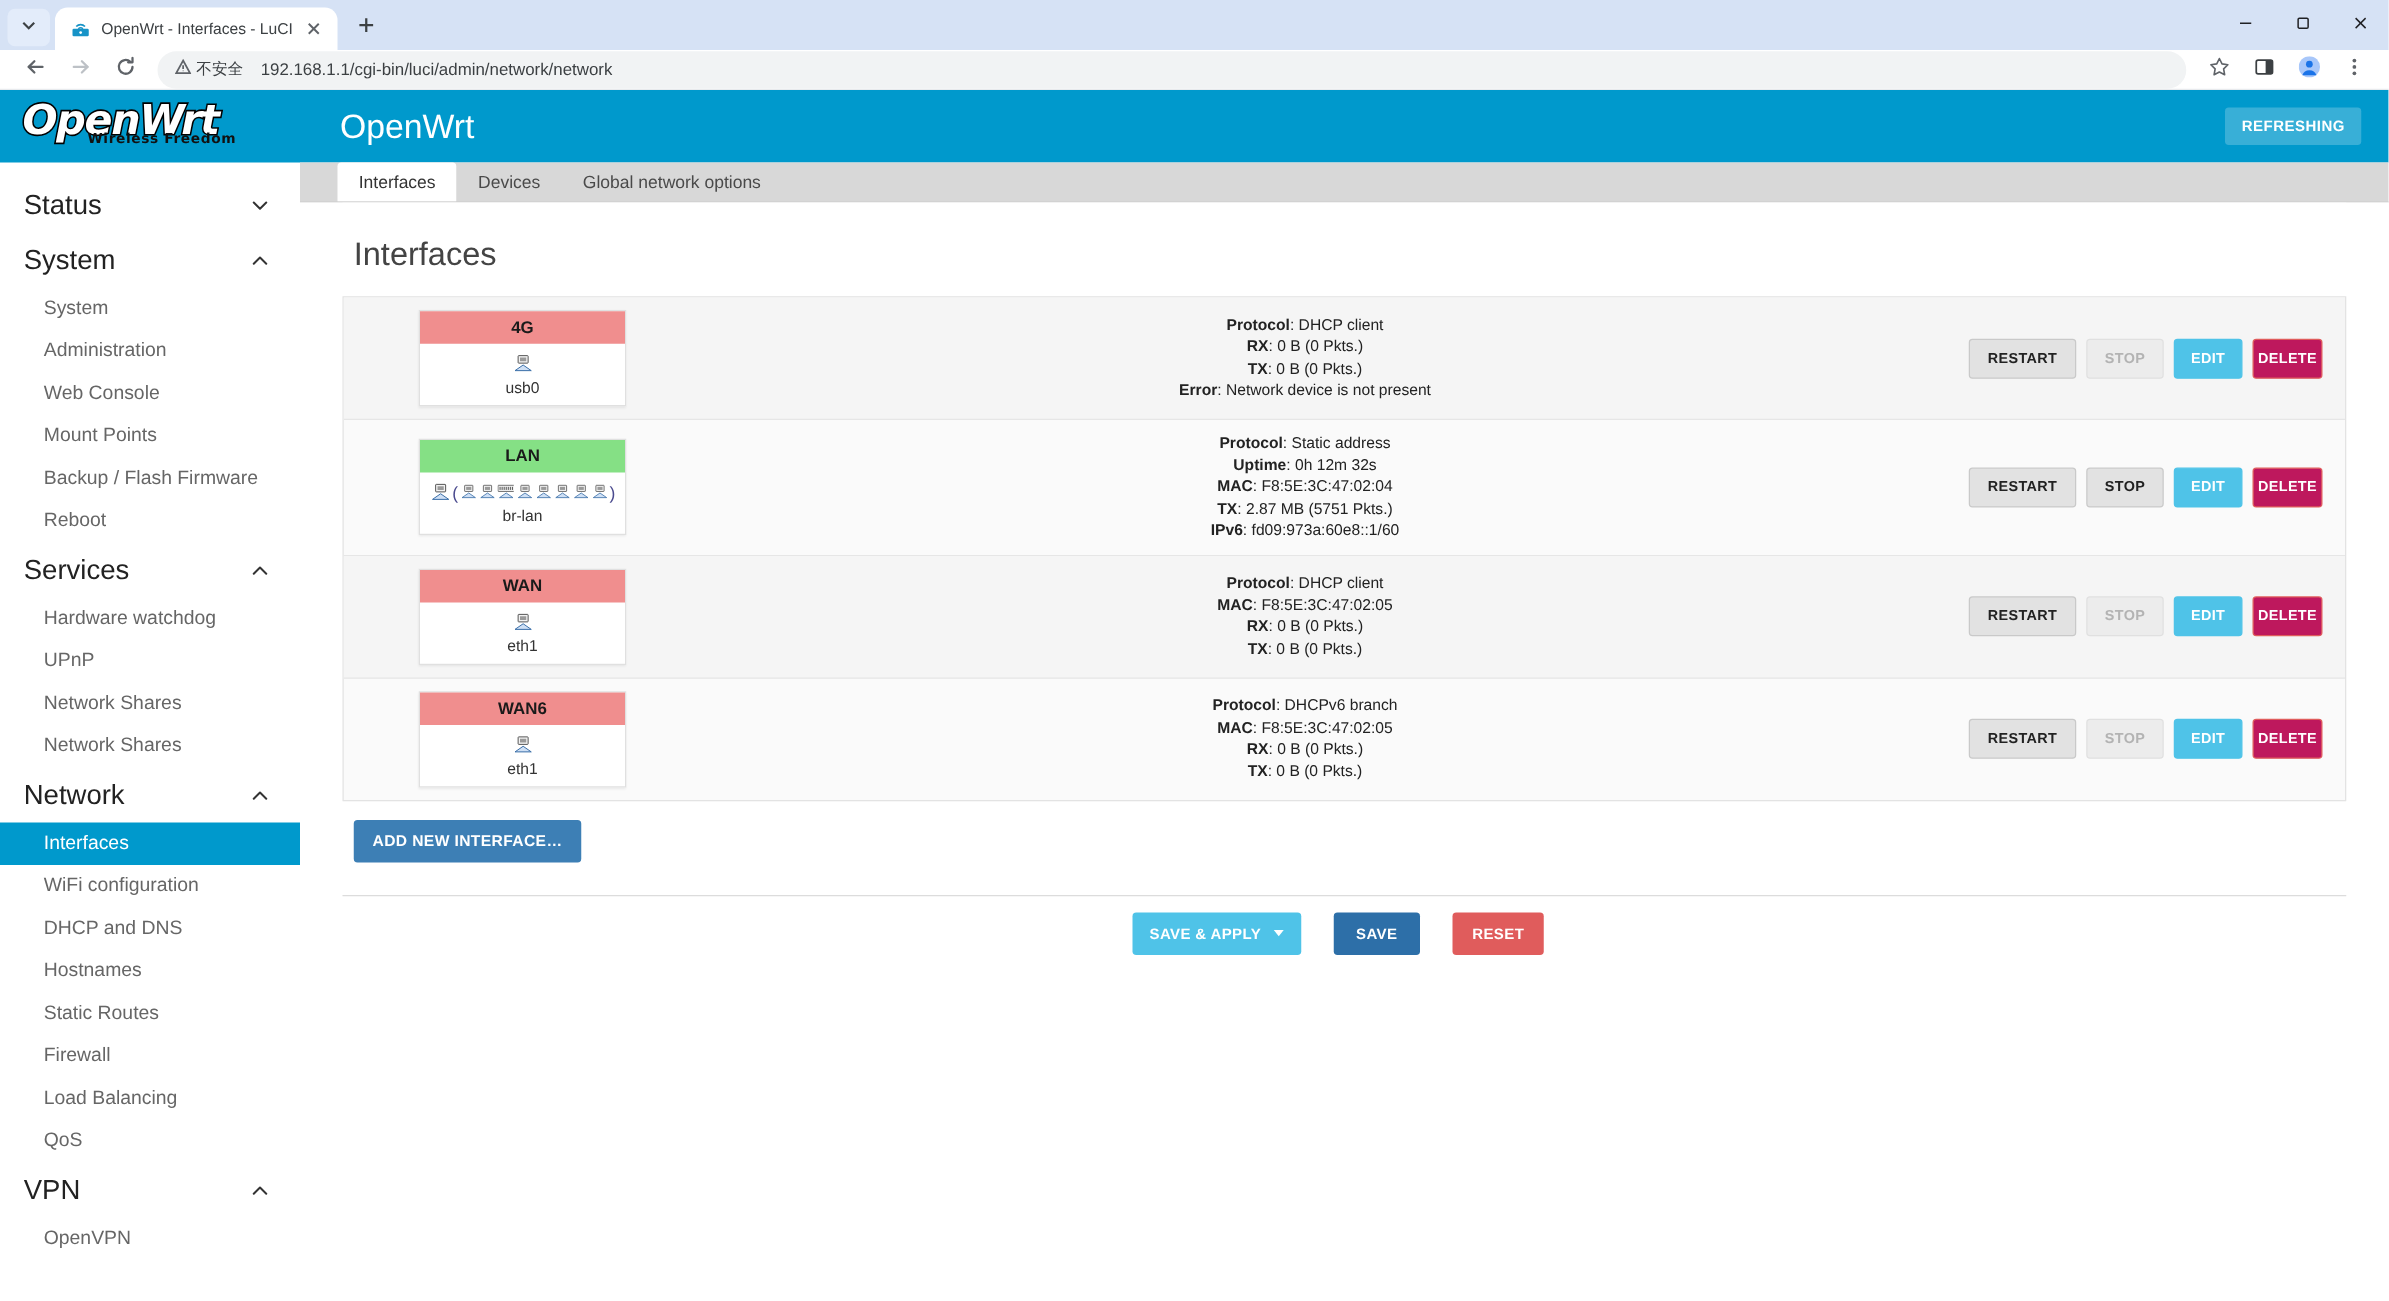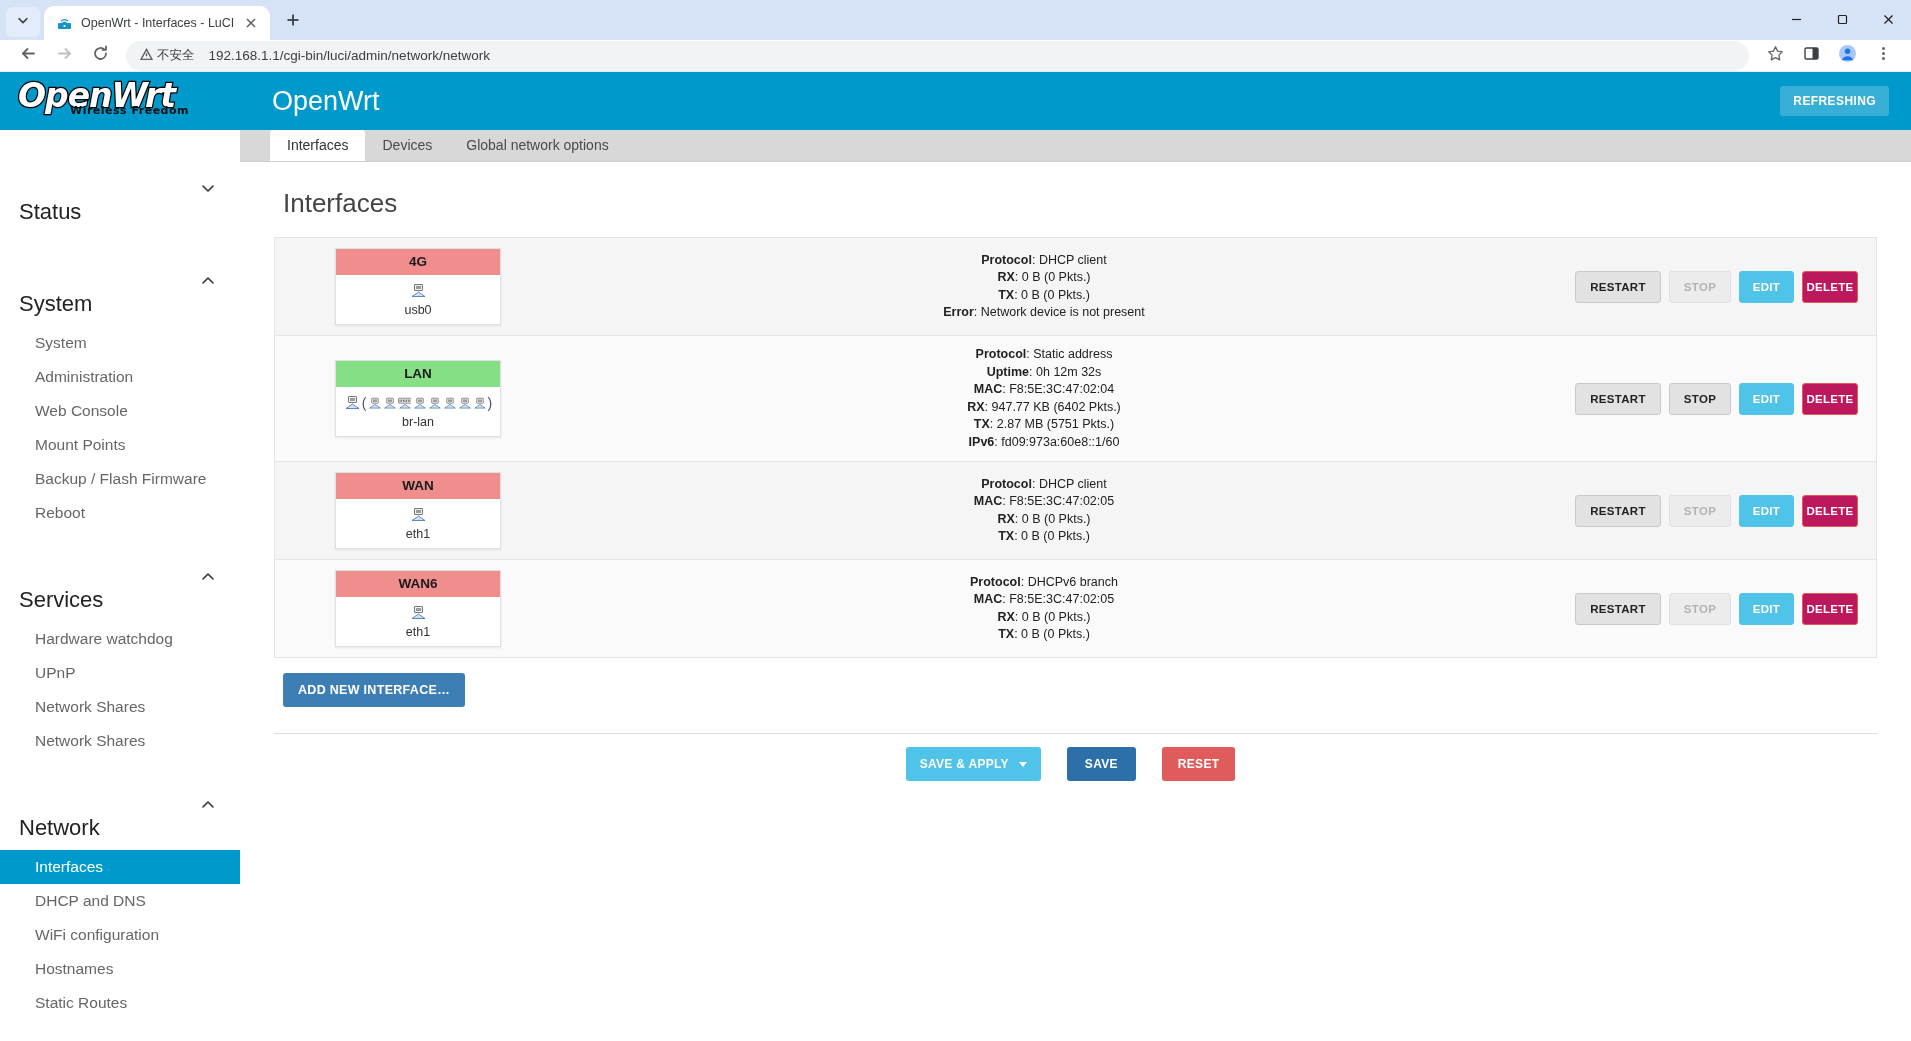--- a/index.html
+++ b/index.html
@@ -181,21 +181,20 @@
     display: flex;
     align-items: center;
     justify-content: space-between;
     padding: 9px 24px 9px 19px;
     cursor: pointer;
   }
   .nav-group-label {
     font-size: 22px;
     color: #222;
     font-weight: 400;
-    margin-top: 48px;
   }
   .chev { width: 16px; height: 16px; flex: none; }
   .chev svg { width: 16px; height: 16px; fill: none; stroke: #333; stroke-width: 1.6; stroke-linecap: round; stroke-linejoin: round; }
   .nav-item {
     padding: 8px 10px 8px 35px;
     font-size: 15.5px;
     color: #666;
     cursor: pointer;
   }
   .nav-item.active {
@@ -585,22 +584,22 @@
       <div class="nav-item">Network Shares</div>
       <div class="nav-item">Network Shares</div>
 
       <div class="nav-group">
         <span class="nav-group-label">Network</span>
         <span class="chev"><svg viewBox="0 0 16 16">
               <polyline points="3,11 8,6 13,11"></polyline>
             </svg></span>
       </div>
       <div class="nav-item active">Interfaces</div>
+      <div class="nav-item">WiFi configuration</div>
       <div class="nav-item">DHCP and DNS</div>
-      <div class="nav-item">WiFi configuration</div>
       <div class="nav-item">Hostnames</div>
       <div class="nav-item">Static Routes</div>
       <div class="nav-item">Firewall</div>
       <div class="nav-item">Load Balancing</div>
       <div class="nav-item">QoS</div>
 
       <div class="nav-group">
         <span class="nav-group-label">VPN</span>
         <span class="chev"><svg viewBox="0 0 16 16">
               <polyline points="3,11 8,6 13,11"></polyline>
@@ -727,21 +726,20 @@
                     <span class="paren">)</span>
                   </div>
                   <div class="if-devname">br-lan</div>
                 </div>
               </div>
             </div>
             <div class="if-info-col">
               <div><span class="k">Protocol</span>: <span>Static address</span></div>
               <div><span class="k">Uptime</span>: <span>0h 12m 32s</span></div>
               <div><span class="k">MAC</span>: <span>F8:5E:3C:47:02:04</span></div>
-              <div><span class="k">RX</span>: <span>947.77 KB (6402 Pkts.)</span></div>
               <div><span class="k">TX</span>: <span>2.87 MB (5751 Pkts.)</span></div>
               <div><span class="k">IPv6</span>: <span>fd09:973a:60e8::1/60</span></div>
             </div>
             <div class="if-actions">
               <div class="btn btn-restart">RESTART</div>
               <div class="btn btn-stop">STOP</div>
               <div class="btn btn-edit">EDIT</div>
               <div class="btn btn-delete">DELETE</div>
             </div>
           </div>

